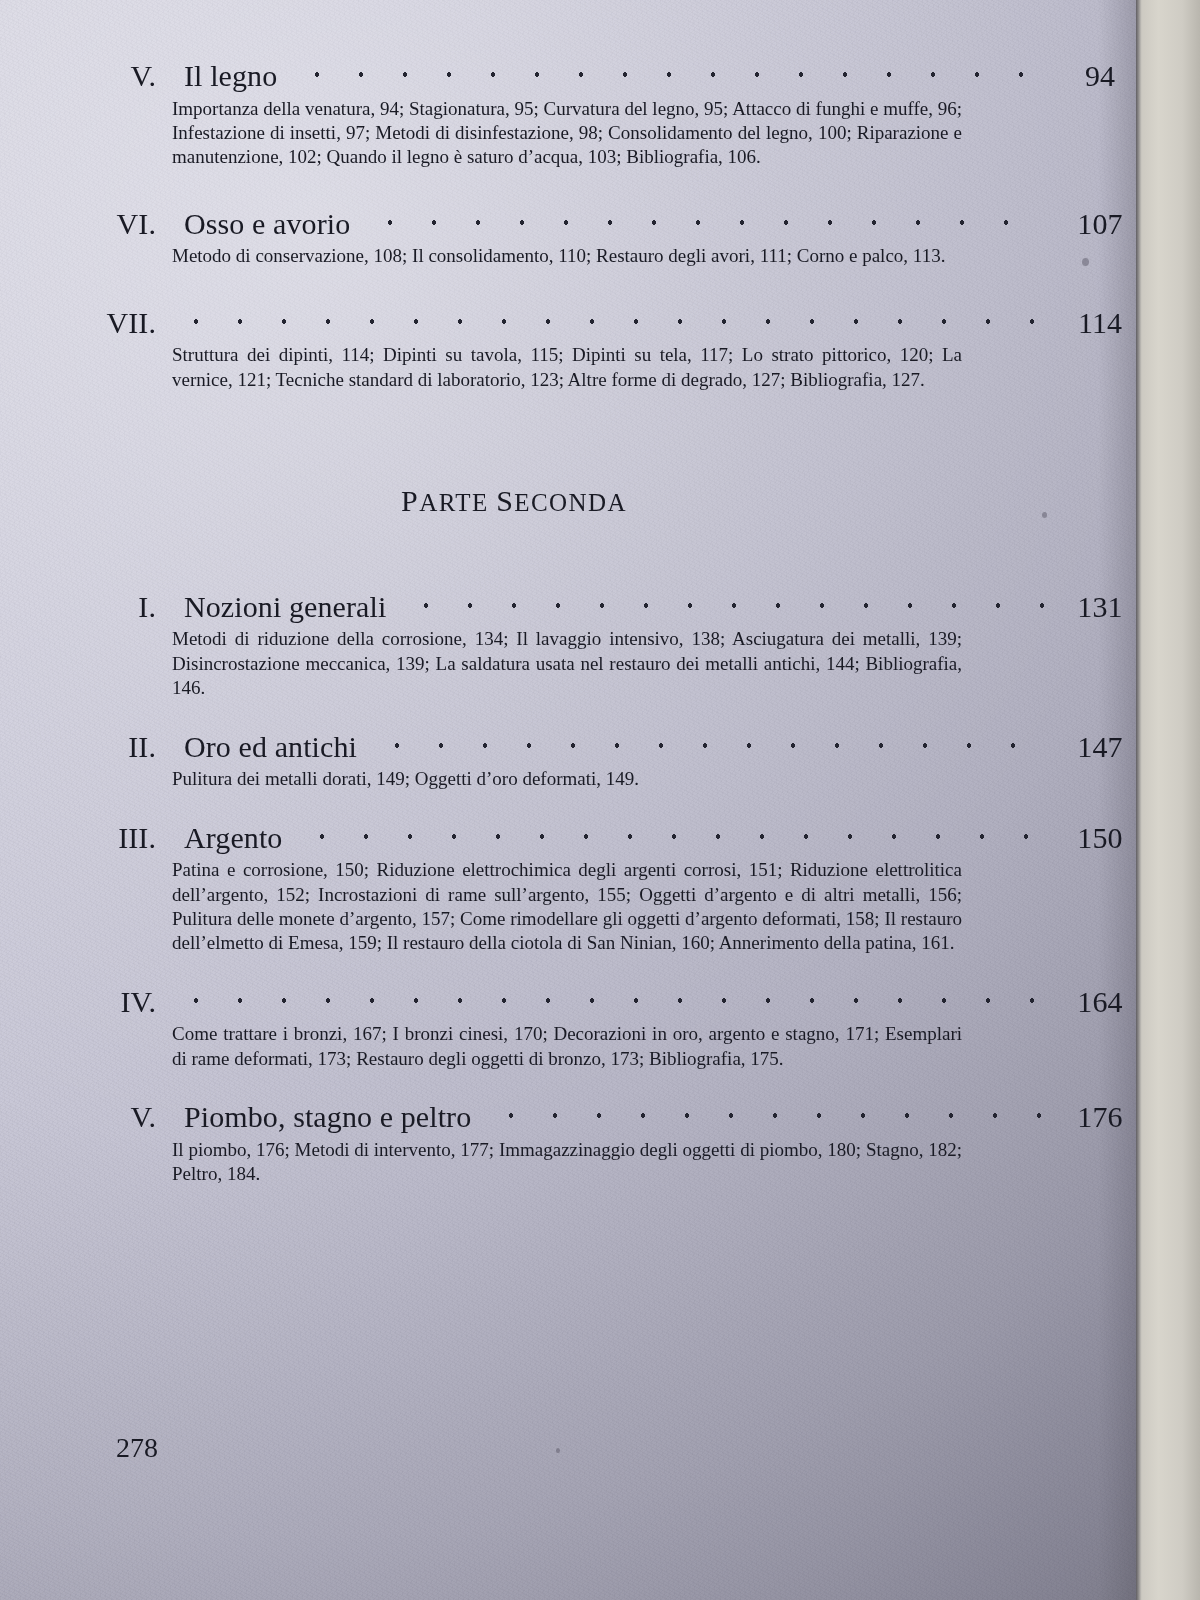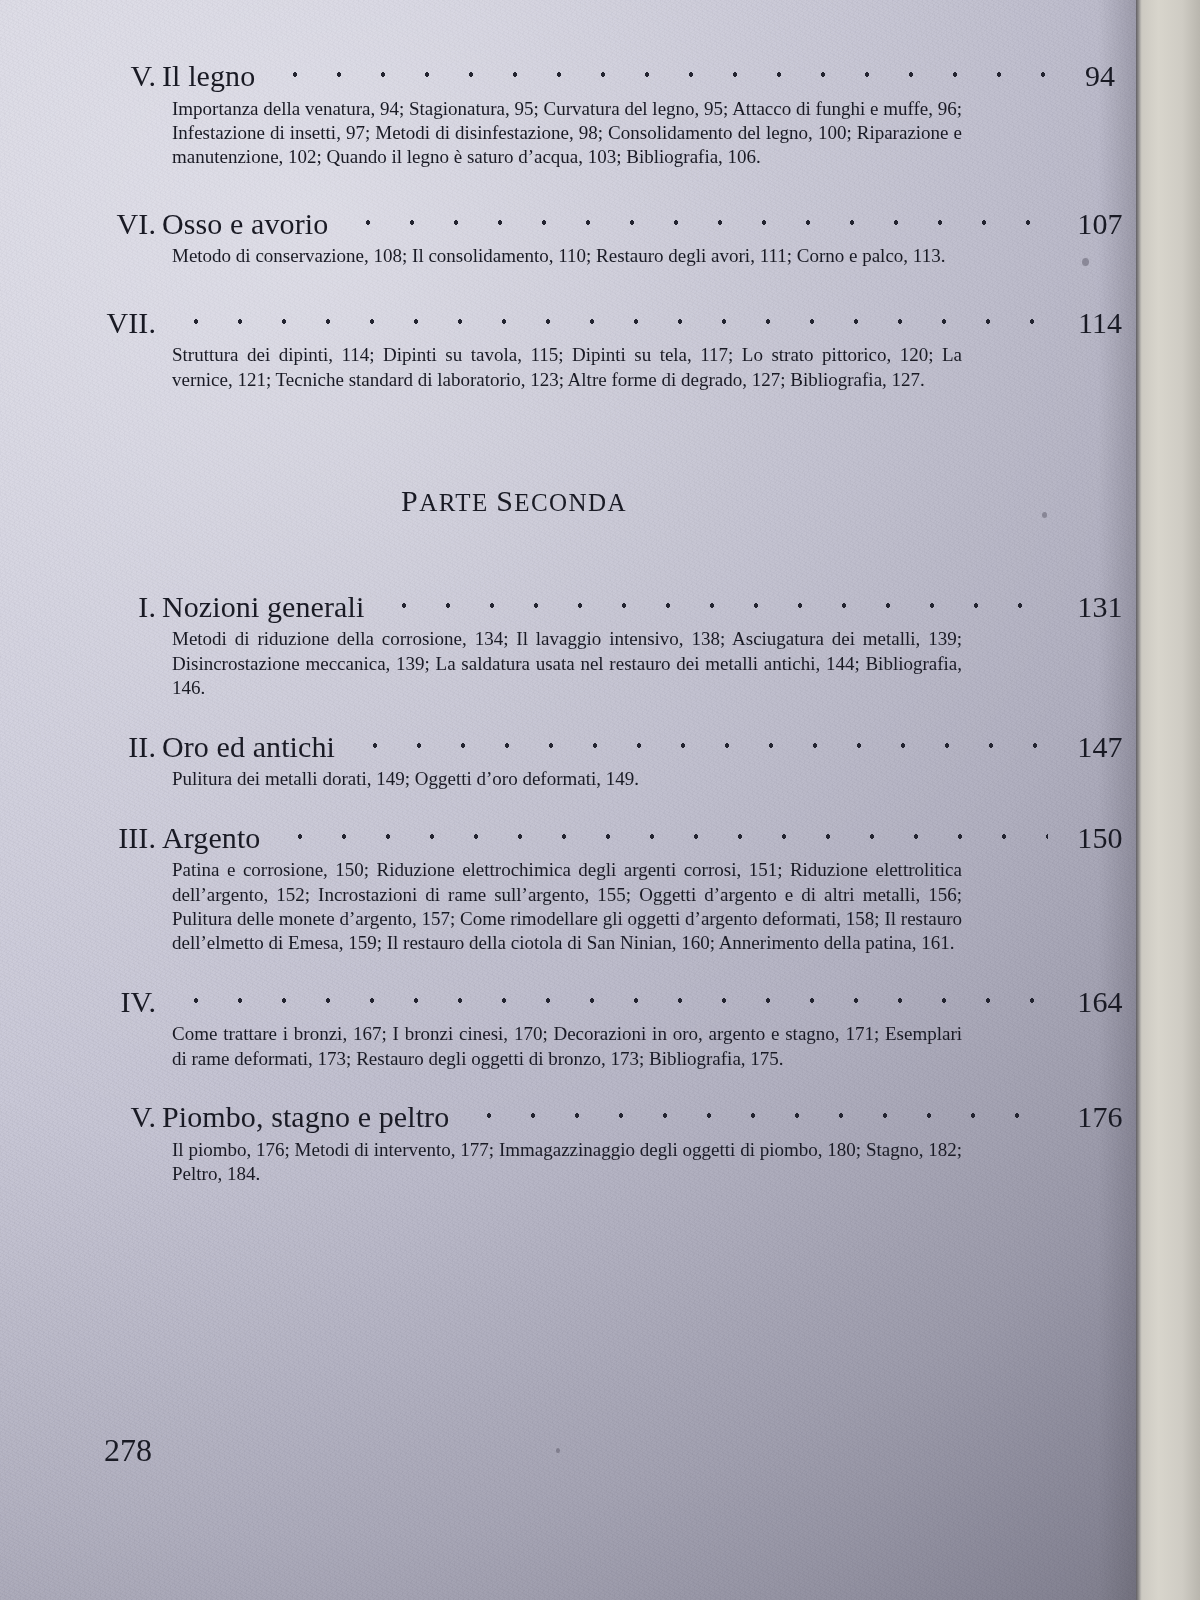--- a/index.html
+++ b/index.html
@@ -99,21 +99,21 @@
   }
   .numeral {
     width: 64px;
     flex: 0 0 64px;
     margin-left: 92px;
     text-align: right;
     padding-right: 0;
     white-space: nowrap;
   }
   .title {
-    margin-left: 6px;
+    margin-left: 28px;
     white-space: nowrap;
   }
   .leaders {
     flex: 1 1 auto;
     position: relative;
     height: 30px;
     margin: 0 16px 0 18px;
     overflow: hidden;
   }
   .leaders::before {
@@ -152,23 +152,23 @@
   }
   .part-line {
     font-size: 25px;
     letter-spacing: 1.4px;
     line-height: 1.55;
   }
   .part-line .cap { font-size: 30px; }
 
   .folio {
     position: absolute;
-    left: 104px;
+    left: 116px;
     top: 1432px;
-    font-size: 32px;
+    font-size: 28px;
   }
   
   .content { filter: blur(.18px); }
 </style>
 </head>
 <body>
 
 <div class="page">
 
   <div class="paper-base"></div>

